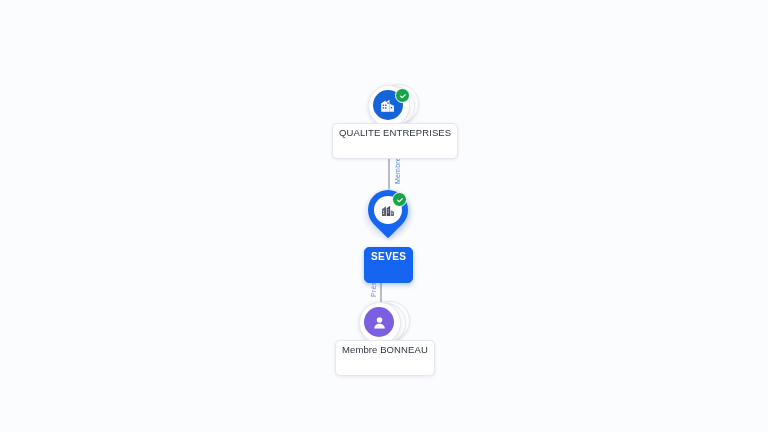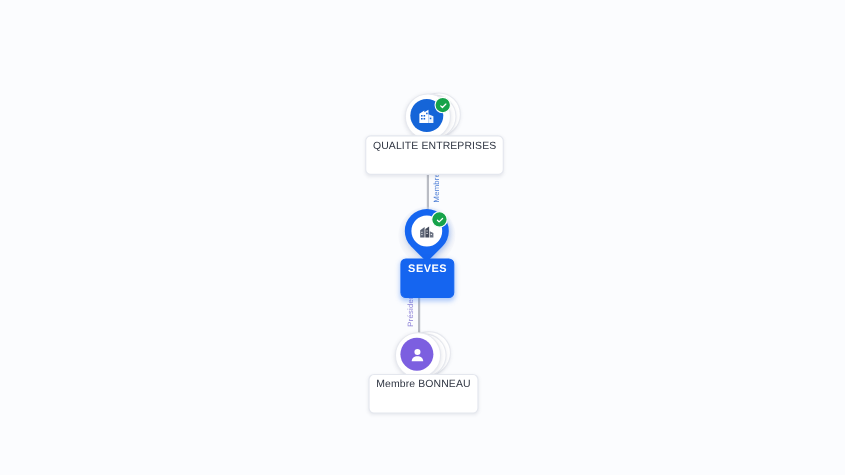--- a/index.html
+++ b/index.html
@@ -222,21 +222,21 @@
           <rect x="11.6" y="14.6" width="1.5" height="1.5" fill="#ffffff"></rect>
           <rect x="17.4" y="16" width="1.5" height="1.5" fill="#ffffff"></rect>
         </svg>
       </div>
       <div class="badge-check" style="left:32px; top:6px;">
         <svg width="8" height="8" viewBox="0 0 24 24" aria-hidden="true">
           <path d="M5 12.6l4.6 4.6L19 7.8" stroke="#ffffff" stroke-width="3.4" fill="none" stroke-linecap="round" stroke-linejoin="round"></path>
         </svg>
       </div>
     </div>
-    <div class="label-chip selected" style="left:4px; top:49px;">SEVES</div>
+    <div class="label-chip selected" style="left:4px; top:61px;">SEVES</div>
   </div>
 
   <div class="node" style="left:357px; top:299px;">
     <div class="stack-wrap">
       <div class="stack-card c3"></div>
       <div class="stack-card c2"></div>
       <div class="stack-card c1"></div>
       <div class="disc person">
         <svg width="17" height="17" viewBox="0 0 24 24" aria-hidden="true">
           <circle cx="12" cy="8.4" r="3.9" fill="#ffffff"></circle>

